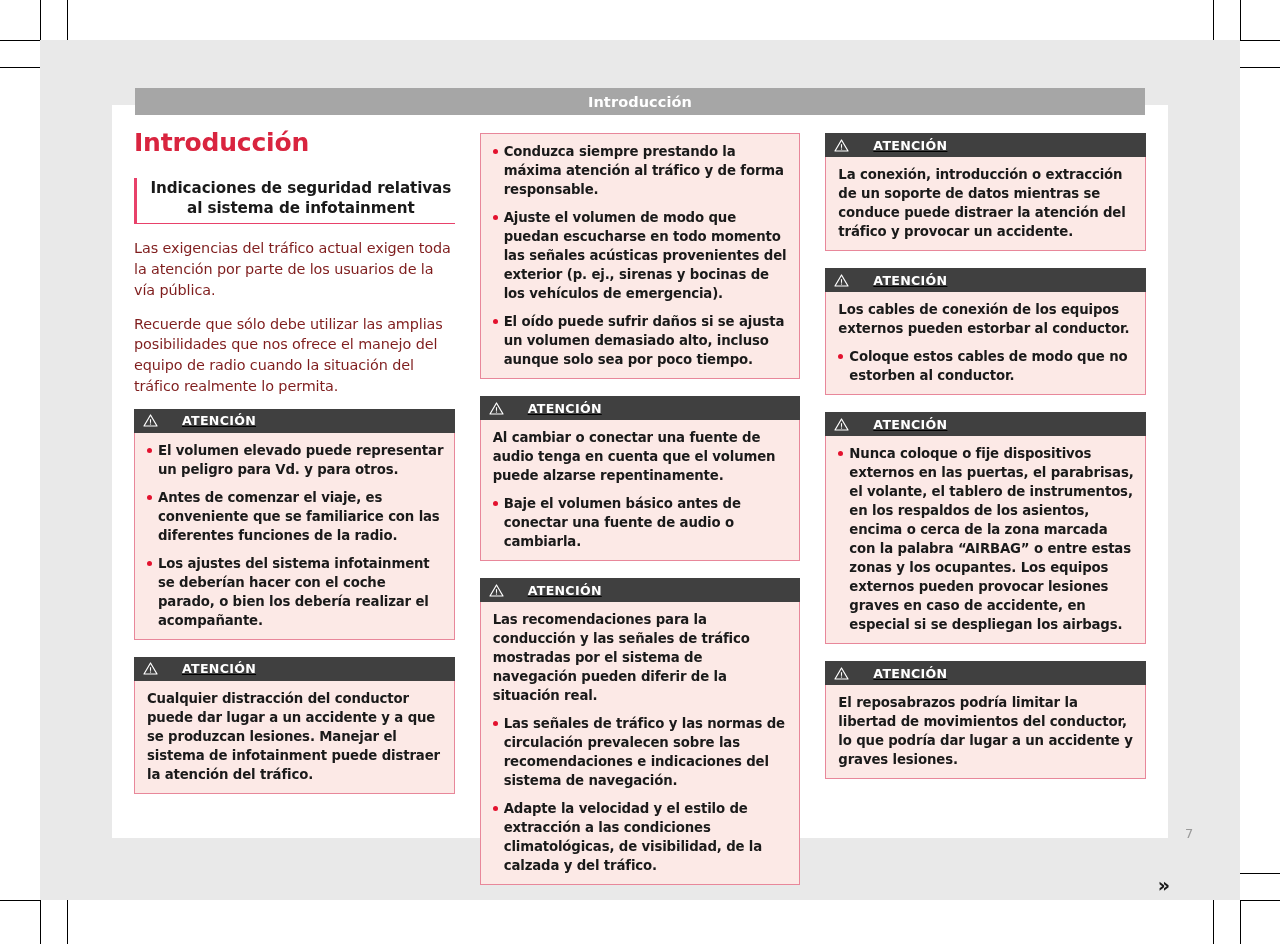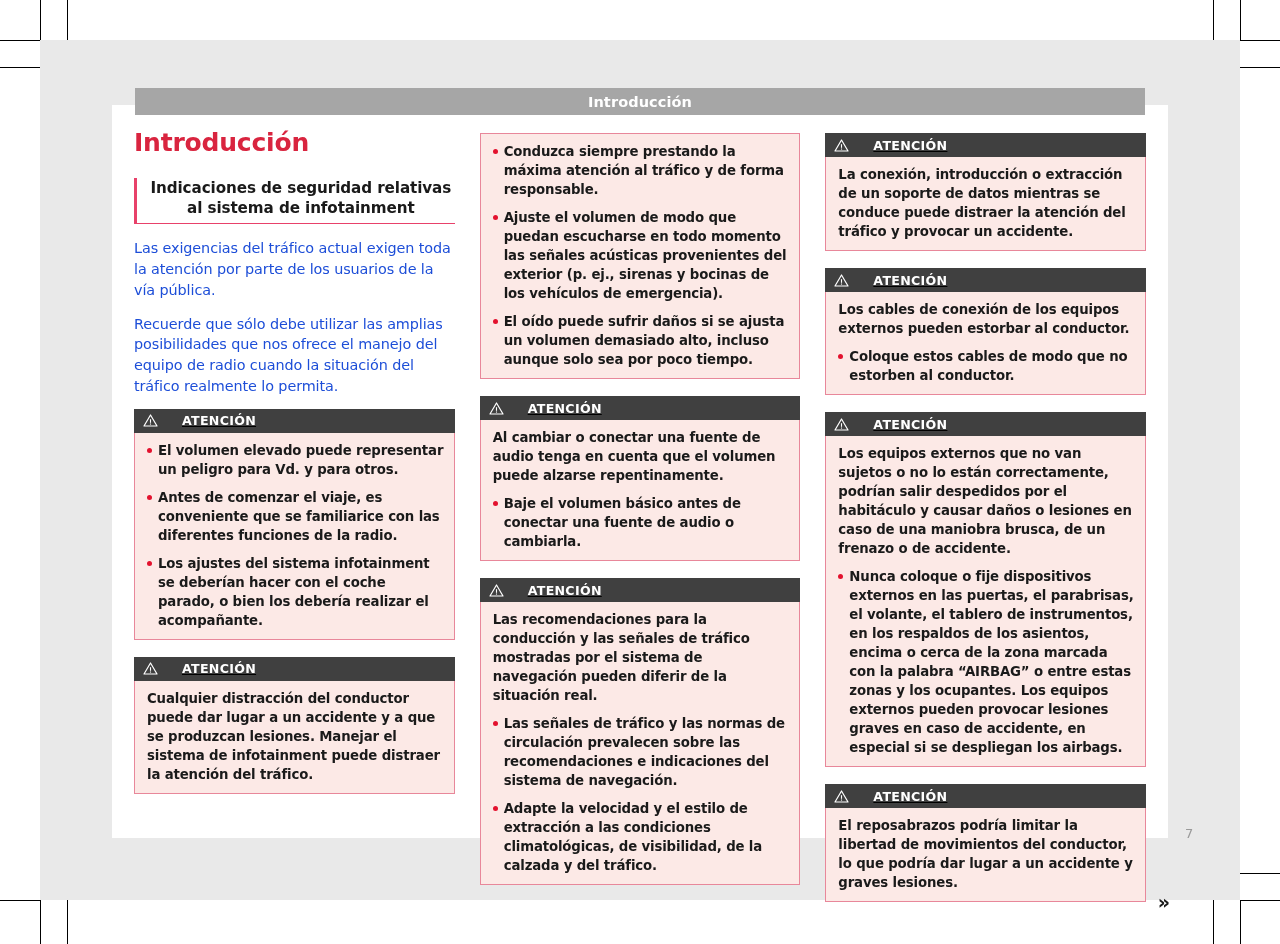--- a/index.html
+++ b/index.html
@@ -82,21 +82,21 @@
   .section-title {
     color: #1a1a1a;
     font-size: 15.2px;
     font-weight: bold;
     line-height: 1.33;
     letter-spacing: -.1px;
   }
 
   
   .body-par {
-    color: #1d4ed8;
+    color: #7f1d1d;
     font-size: 14.4px;
     line-height: 1.44;
     margin-bottom: 13px;
     letter-spacing: -.1px;
   }
   .body-par:last-child { margin-bottom: 12px; }
 
   
   .warn {
     border: 1px solid #e8879a;
@@ -305,21 +305,20 @@
         <div class="warn">
           <div class="warn-head">
             <svg class="tri-icon" width="15" height="13" viewBox="0 0 15 13">
               <path d="M7.5 1 L14 12 L1 12 Z" fill="none" stroke="#ffffff" stroke-width="1.2" stroke-linejoin="round"></path>
               <rect x="6.95" y="5.2" width="1.1" height="3.6" fill="#ffffff"></rect>
               <rect x="6.95" y="9.5" width="1.1" height="1.1" fill="#ffffff"></rect>
             </svg>
             <span class="warn-head-label">ATENCIÓN</span>
           </div>
           <div class="warn-body">
-            <p class="warn-p">Los equipos externos que no van sujetos o no lo están correctamente, podrían salir despedidos por el habitáculo y causar daños o lesiones en caso de una maniobra brusca, de un frenazo o de accidente.</p>
             <p class="warn-p bullet">Nunca coloque o fije dispositivos externos en las puertas, el parabrisas, el volante, el tablero de instrumentos, en los respaldos de los asientos, encima o cerca de la zona marcada con la palabra “AIRBAG” o entre estas zonas y los ocupantes. Los equipos externos pueden provocar lesiones graves en caso de accidente, en especial si se despliegan los airbags.</p>
           </div>
         </div>
         <div class="warn">
           <div class="warn-head">
             <svg class="tri-icon" width="15" height="13" viewBox="0 0 15 13">
               <path d="M7.5 1 L14 12 L1 12 Z" fill="none" stroke="#ffffff" stroke-width="1.2" stroke-linejoin="round"></path>
               <rect x="6.95" y="5.2" width="1.1" height="3.6" fill="#ffffff"></rect>
               <rect x="6.95" y="9.5" width="1.1" height="1.1" fill="#ffffff"></rect>
             </svg>

